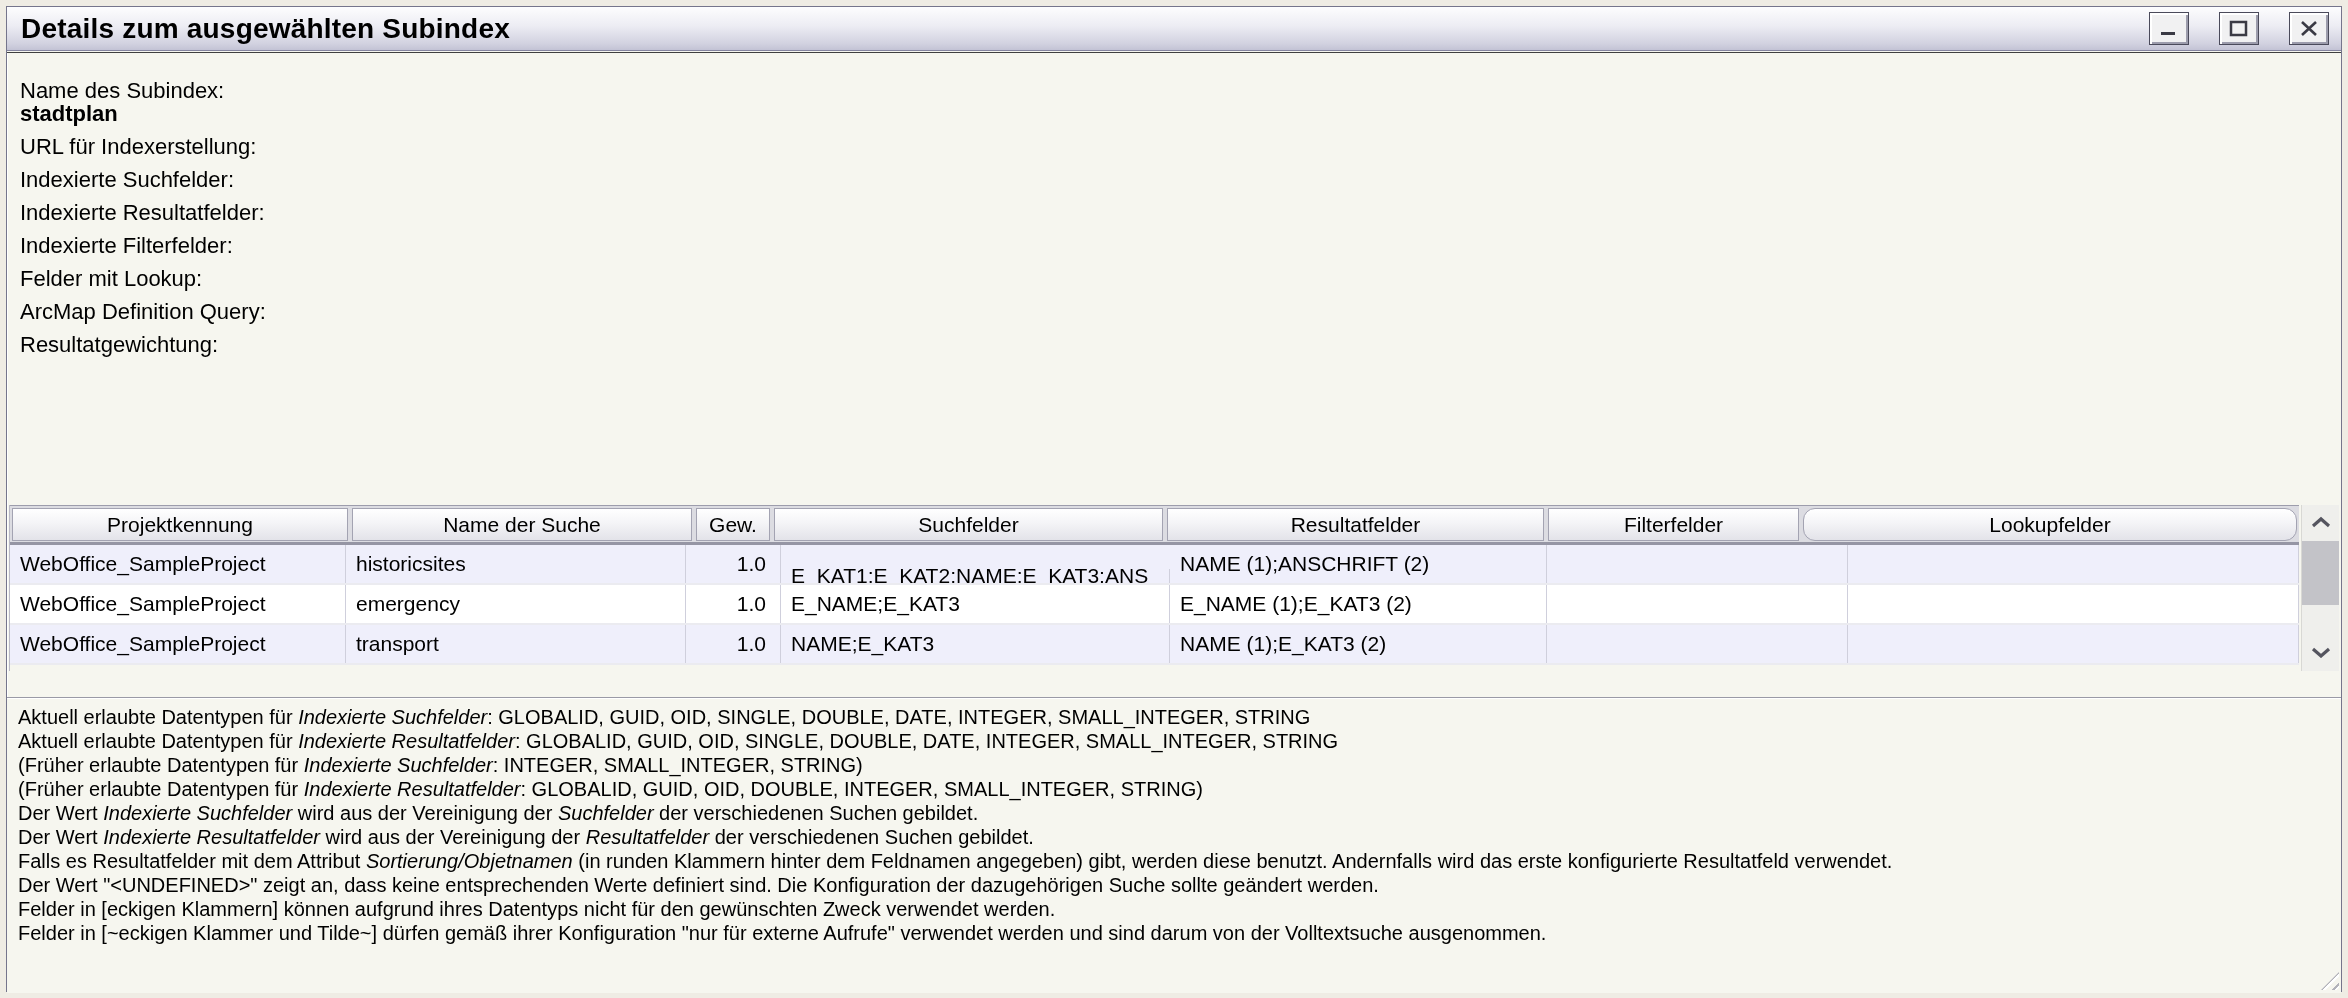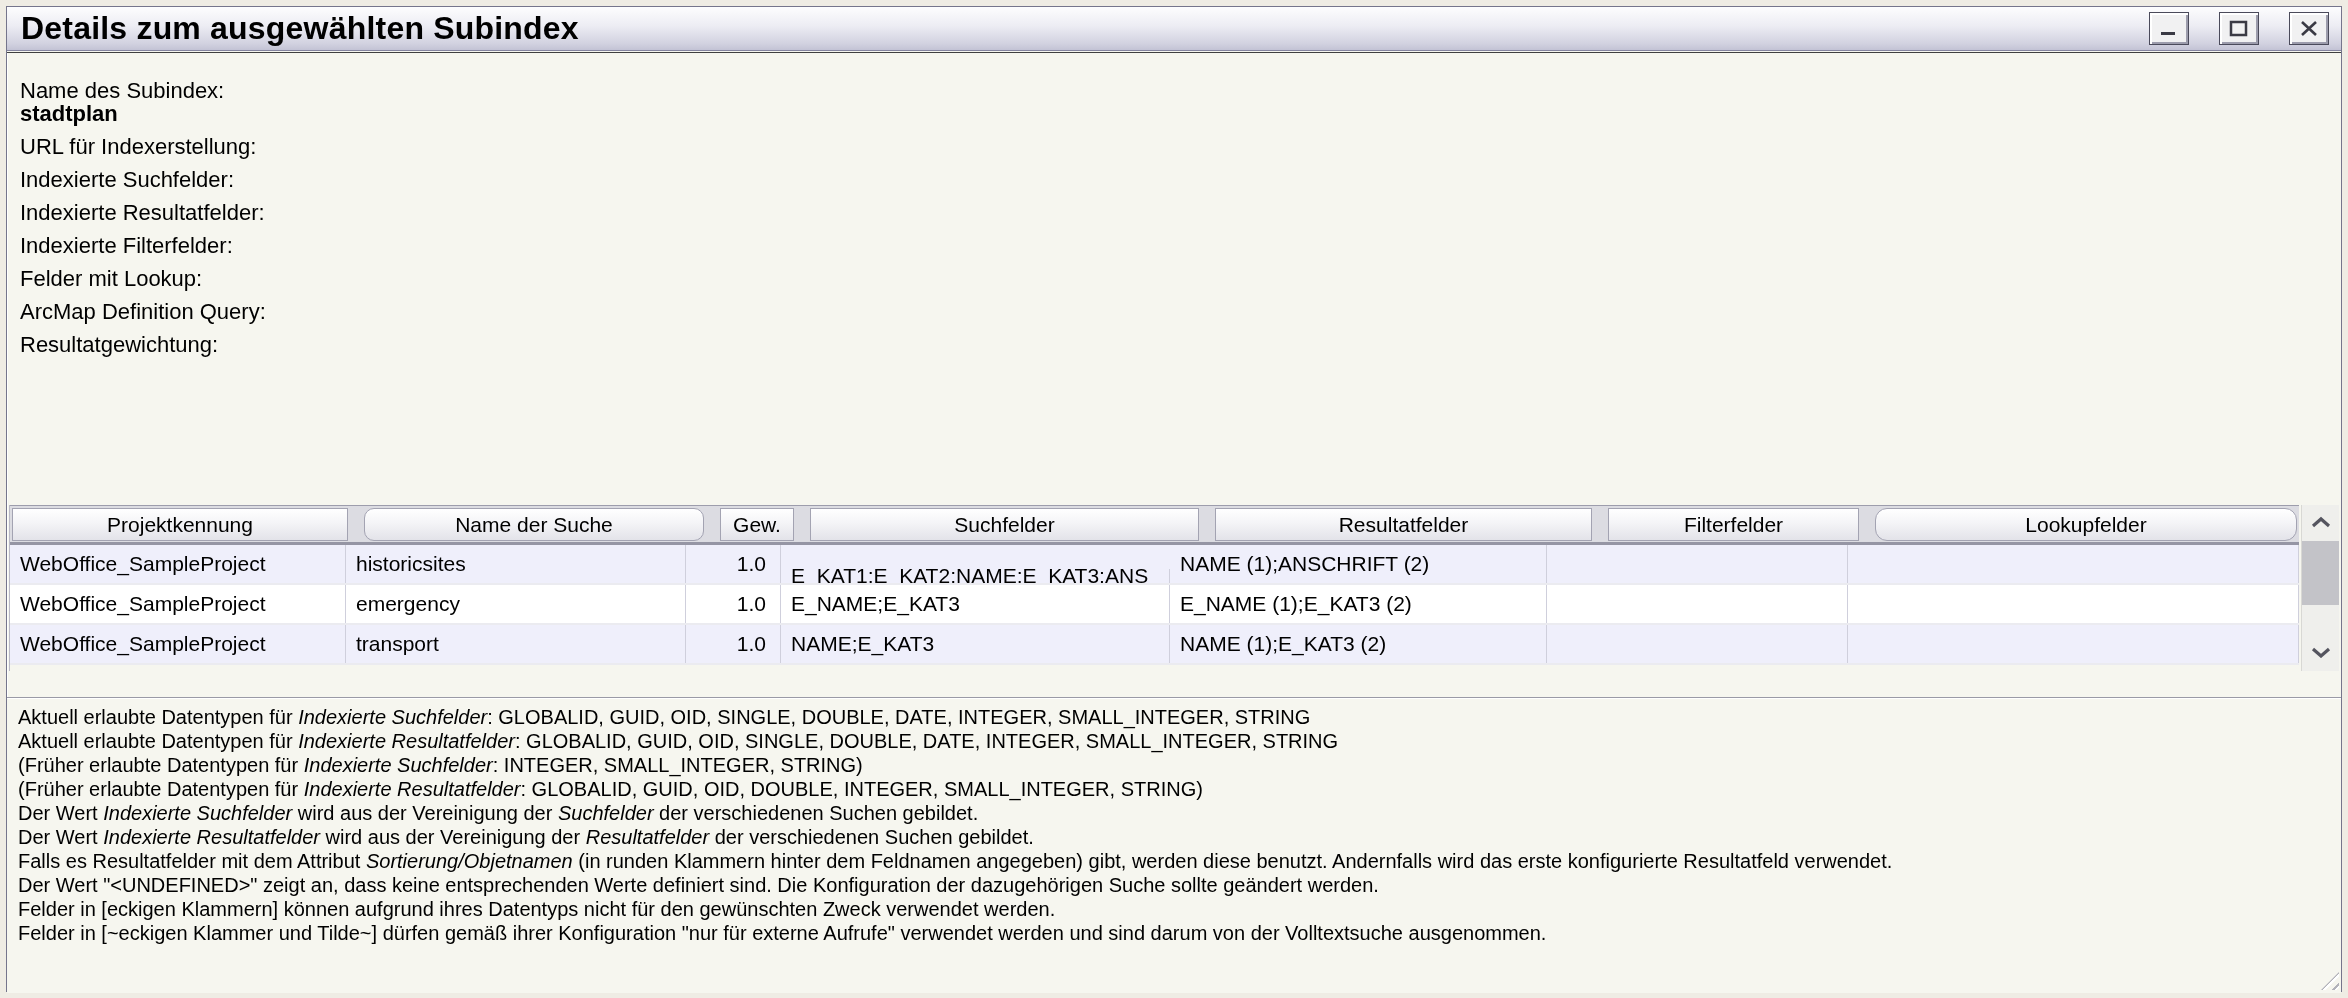--- a/index.html
+++ b/index.html
@@ -16,21 +16,21 @@
     border:1px solid #75758c;background:#f6f6ef;
   }
 
   
   .titlebar{
     height:44px;display:flex;align-items:center;
     background:linear-gradient(180deg,#fdfdfe 0%,#ececf3 45%,#d2d2e0 85%,#c3c3d5 100%);
     border-bottom:1px solid #8585a0;
     padding:0 12px 0 14px;
   }
-  .title{font-size:32px;font-weight:bold;color:#000;letter-spacing:.2px;}
+  .title{font-size:28px;font-weight:bold;color:#000;letter-spacing:.2px;}
   .win-buttons{margin-left:auto;display:flex;align-items:center;}
   .winbtn{
     width:40px;height:33px;margin-left:30px;padding:0;
     background:#f1f1f2;border:1px solid #4a4a5a;
     box-shadow:inset 2px 2px 0 #ffffff, inset -2px -2px 0 #9c9cac;
     display:flex;align-items:center;justify-content:center;cursor:default;
   }
   .winbtn svg{display:block;}
 
   
@@ -50,21 +50,20 @@
   .tablewrap{
     position:absolute;left:2px;top:452px;width:2330px;height:166px;
     display:flex;align-items:stretch;
   }
   .tablearea{flex:1;border-left:1px solid #b9b9c6;overflow:hidden;}
   .hrow{
     display:flex;height:40px;
     background:#dcdce2;
     border-top:1px solid #9d9dac;
     border-bottom:3px solid #9595a4;
-    gap:12px;
   }
   .hcell{
     margin:2px 2px 1px 2px;
     border:1px solid #a3a3b2;
     background:linear-gradient(180deg,#ffffff 0%,#f4f4f7 45%,#e3e3e9 100%);
     display:flex;align-items:center;justify-content:center;
     font-size:21px;white-space:nowrap;overflow:hidden;
   }
   .drow{display:flex;height:40px;background:#ffffff;border-bottom:2px solid #ebebf0;}
   .drow.alt{background:#efeffb;}
@@ -163,21 +162,21 @@
         </div>
         <div class="field">
           <div class="flabel">Resultatgewichtung:</div>
         </div>
       </div>
 
     <div class="tablewrap">
       <div class="tablearea">
         <div class="hrow" id="hrow">
             <div class="hcell" style="width: 336px;">Projektkennung</div>
-            <div class="hcell" style="width: 340px; border-radius: 10px;">Name der Suche</div>
+            <div class="hcell" style="width: 340px;">Name der Suche</div>
             <div class="hcell" style="width: 74px;">Gew.</div>
             <div class="hcell" style="width: 389px;">Suchfelder</div>
             <div class="hcell" style="width: 377px;">Resultatfelder</div>
             <div class="hcell" style="width: 251px;">Filterfelder</div>
             <div class="hcell" style="flex: 1 1 0%; border-radius: 12px;">Lookupfelder</div>
           </div>
         <div id="tbody">
             <div class="drow alt">
               <div class="dcell" style="width: 336px;">WebOffice_SampleProject</div>
               <div class="dcell" style="width: 340px;">historicsites</div>

